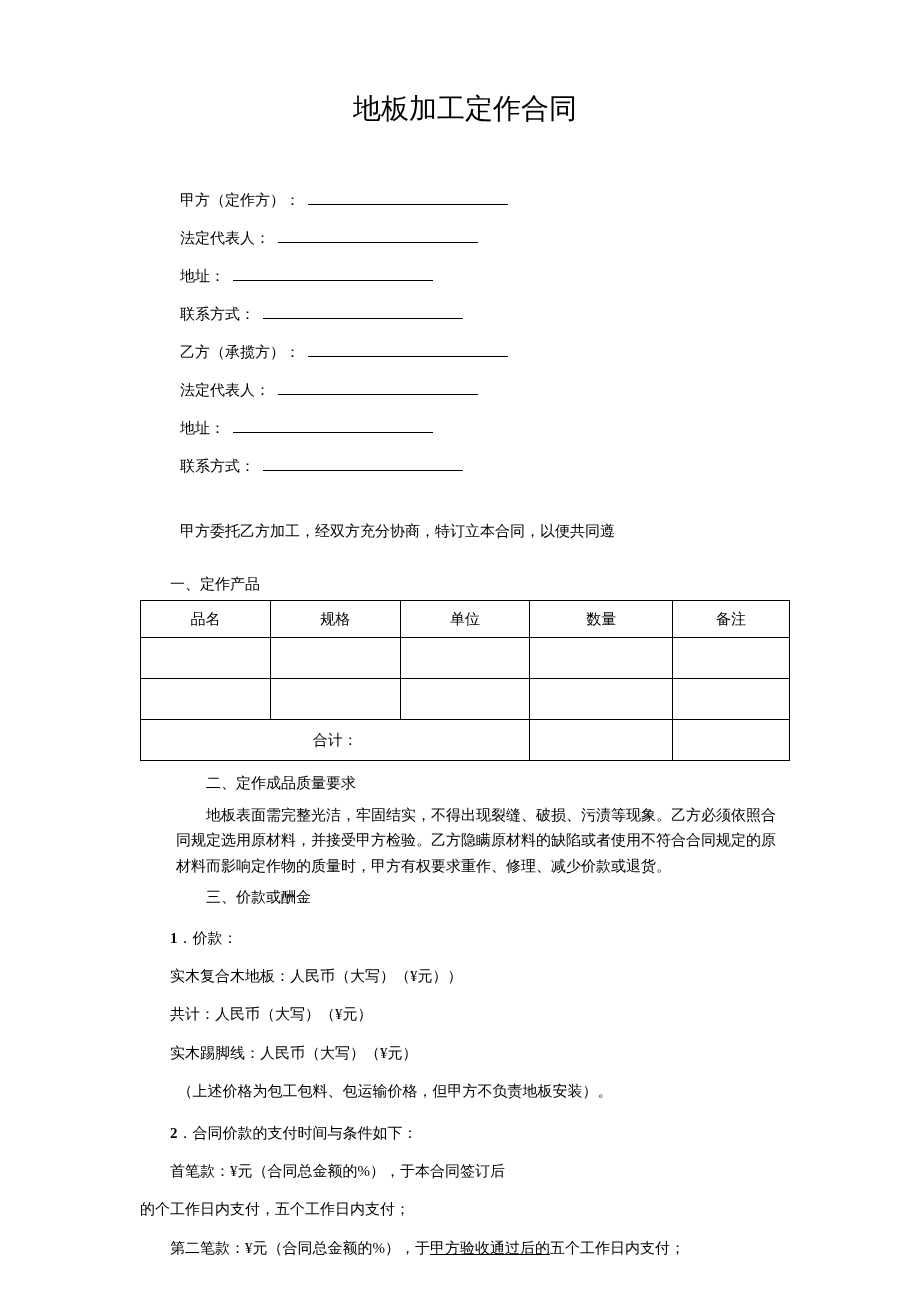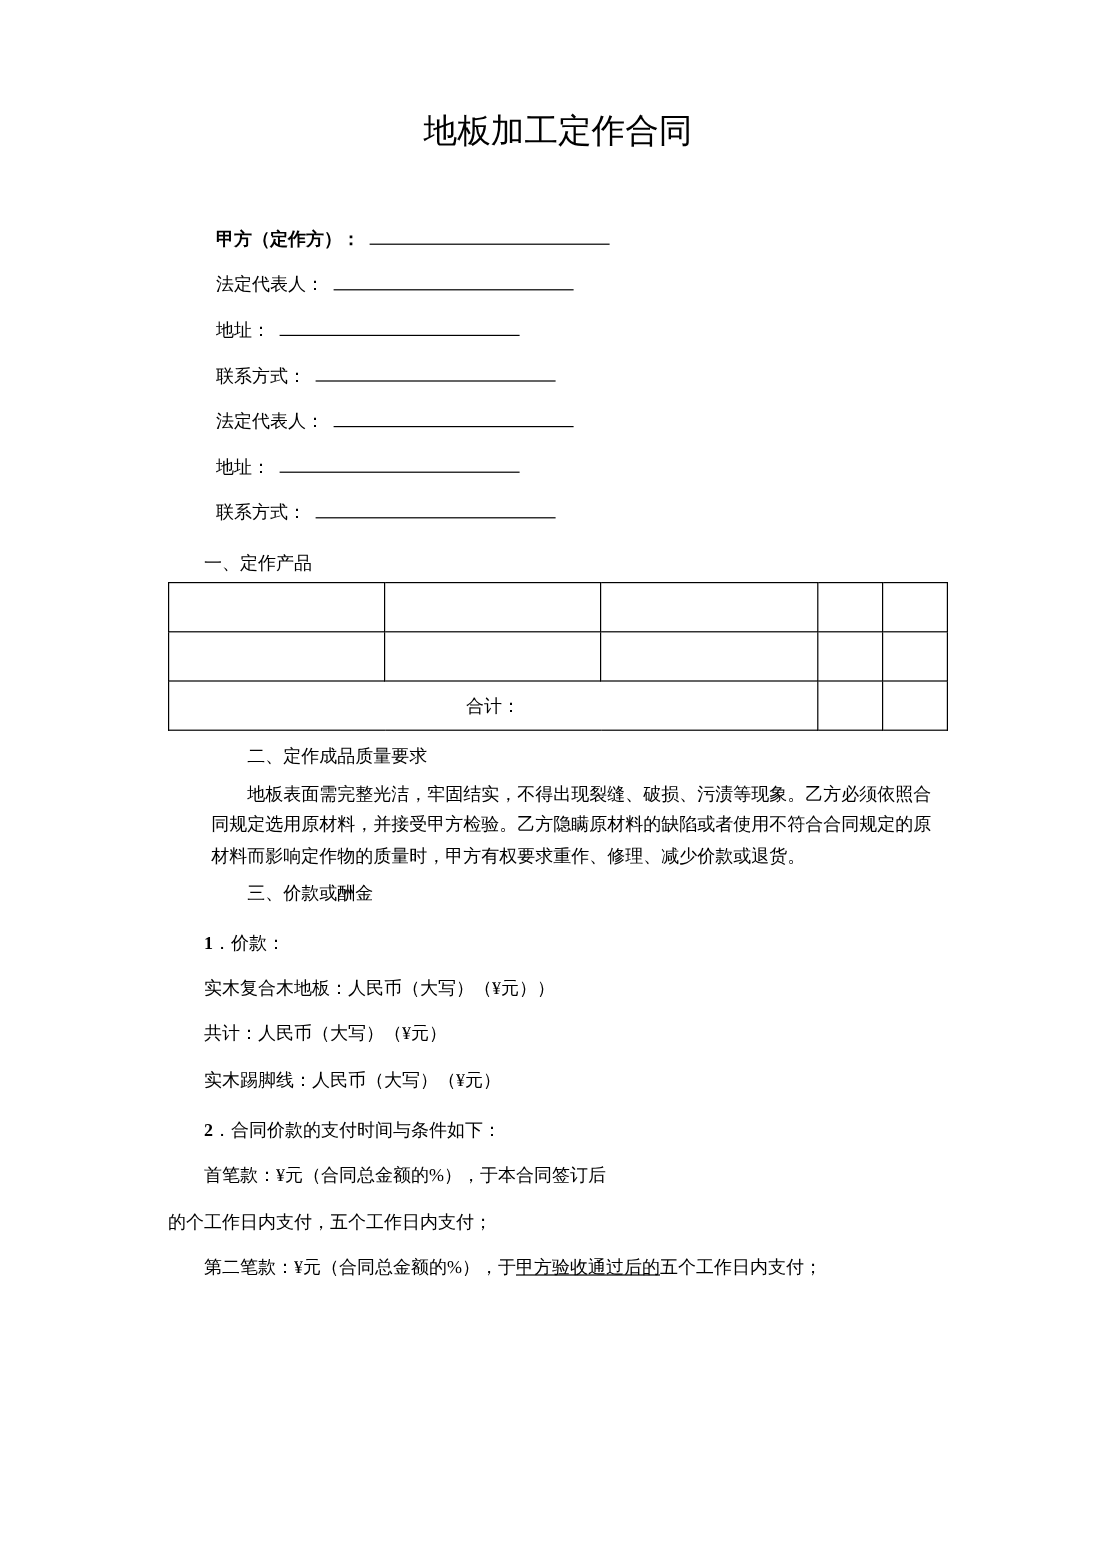--- a/index.html
+++ b/index.html
@@ -21,21 +21,21 @@
     font-weight: 500;
     font-family: "SimHei", "黑体", sans-serif;
     margin-bottom: 60px;
   }
   .form-line {
     font-size: 15px;
     margin: 14px 0 14px 40px;
     line-height: 1.6;
   }
   .form-line .bold {
-    font-weight: bold;
+    font-weight: normal;
   }
   .underline {
     display: inline-block;
     border-bottom: 1px solid #000;
     min-width: 200px;
     height: 1em;
     vertical-align: baseline;
     margin-left: 8px;
   }
   .intro {
@@ -106,34 +106,45 @@
     <span>法定代表人：</span><span class="underline"></span>
   </div>
   <div class="form-line">
     <span>地址：</span><span class="underline"></span>
   </div>
   <div class="form-line">
     <span>联系方式：</span><span class="underline"></span>
   </div>
 
   <div class="form-line">
+    <span class="bold">乙方（承揽方）：</span><span class="underline"></span>
+  </div>
+  <div class="form-line">
     <span>法定代表人：</span><span class="underline"></span>
   </div>
   <div class="form-line">
     <span>地址：</span><span class="underline"></span>
   </div>
   <div class="form-line">
     <span>联系方式：</span><span class="underline"></span>
   </div>
 
+  <div class="intro">甲方委托乙方加工，经双方充分协商，特订立本合同，以便共同遵</div>
 
   <div class="section-head">一、定作产品</div>
 
   <table class="product">
     <tbody>
+        <tr>
+      <th class="col-name">品名</th>
+      <th class="col-spec">规格</th>
+      <th class="col-unit">单位</th>
+      <th class="col-qty">数量</th>
+      <th class="col-note">备注</th>
+    </tr>
     <tr>
       <td></td>
       <td></td>
       <td></td>
       <td></td>
       <td></td>
     </tr>
     <tr>
       <td></td>
       <td></td>
@@ -154,20 +165,21 @@
 
   <div class="body-text indent-2">三、价款或酬金</div>
 
   <div class="num-head">
     <span class="num">1</span><span>．价款：</span>
   </div>
 
   <div class="para">实木复合木地板：人民币（大写）（¥元））</div>
   <div class="para">共计：人民币（大写）（¥元）</div>
   <div class="para">实木踢脚线：人民币（大写）（¥元）</div>
+  <div class="para" style="text-indent:2.5em;">（上述价格为包工包料、包运输价格，但甲方不负责地板安装）。</div>
 
   <div class="num-head">
     <span class="num">2</span><span>．合同价款的支付时间与条件如下：</span>
   </div>
 
   <div class="para">首笔款：¥元（合同总金额的%），于本合同签订后</div>
   <div class="para-no-indent">的个工作日内支付，五个工作日内支付；</div>
   <div class="para">
     <span>第二笔款：¥元（合同总金额的%），于</span><span class="u">甲方验收通过后的</span><span>五个工作日内支付；</span>
   </div>

